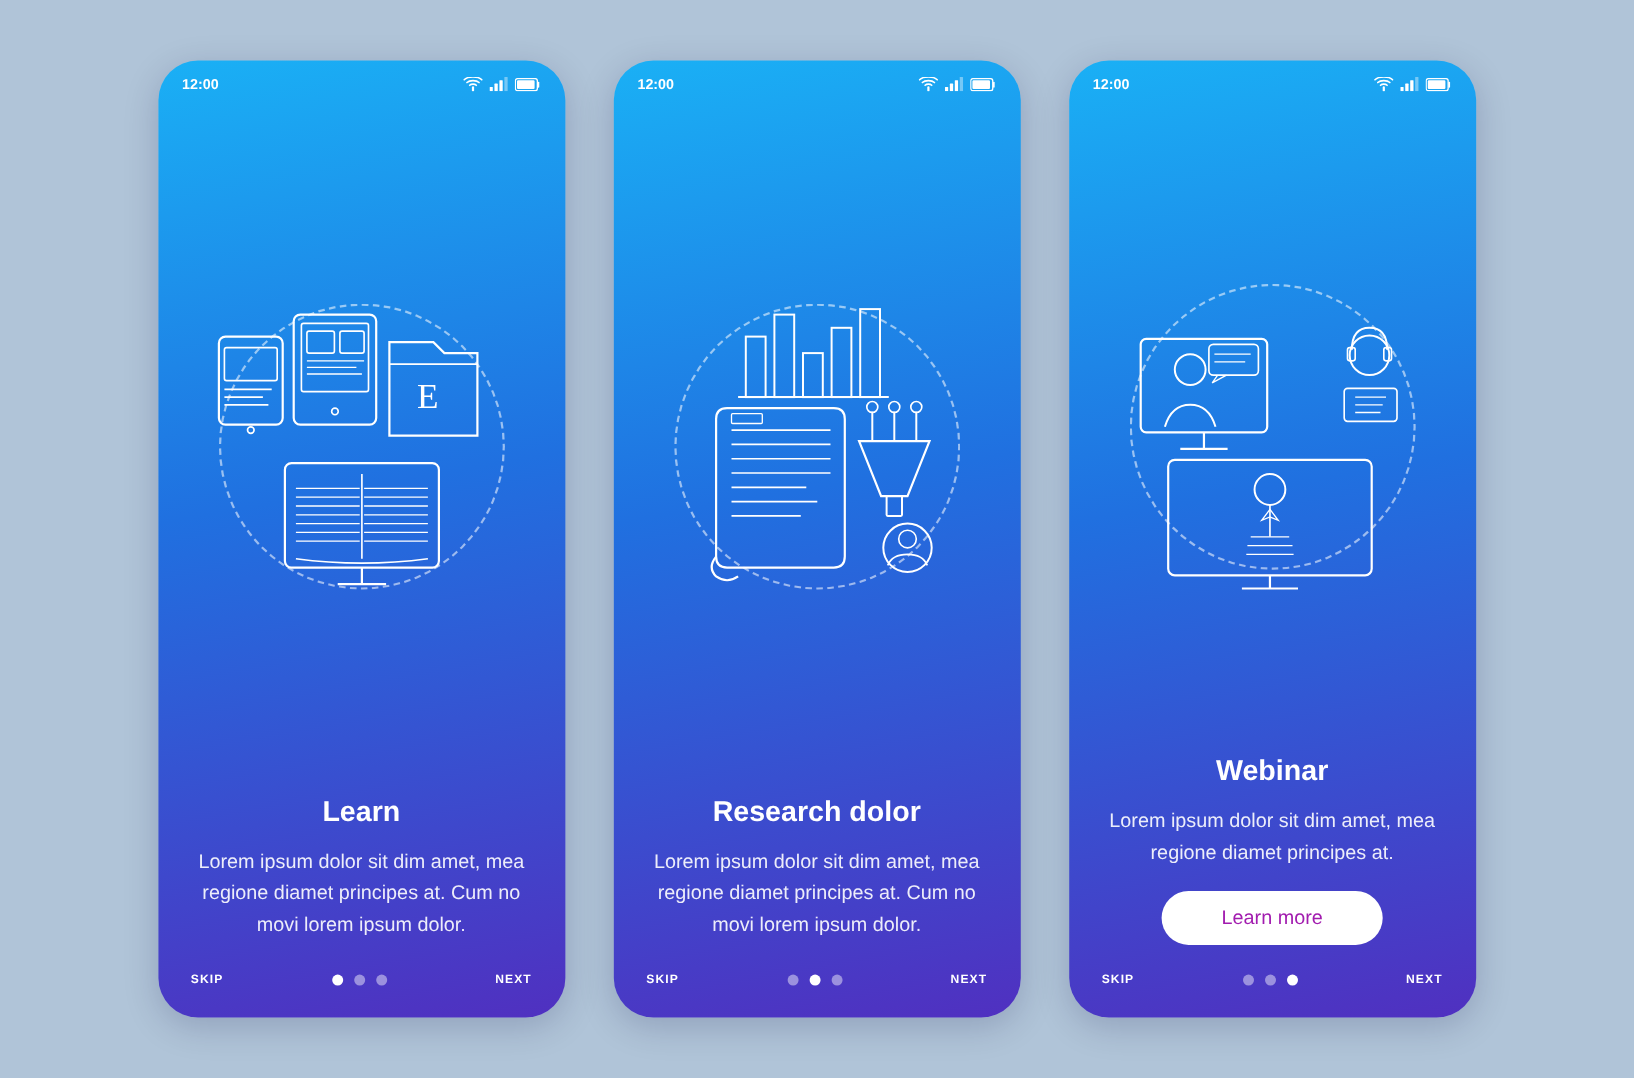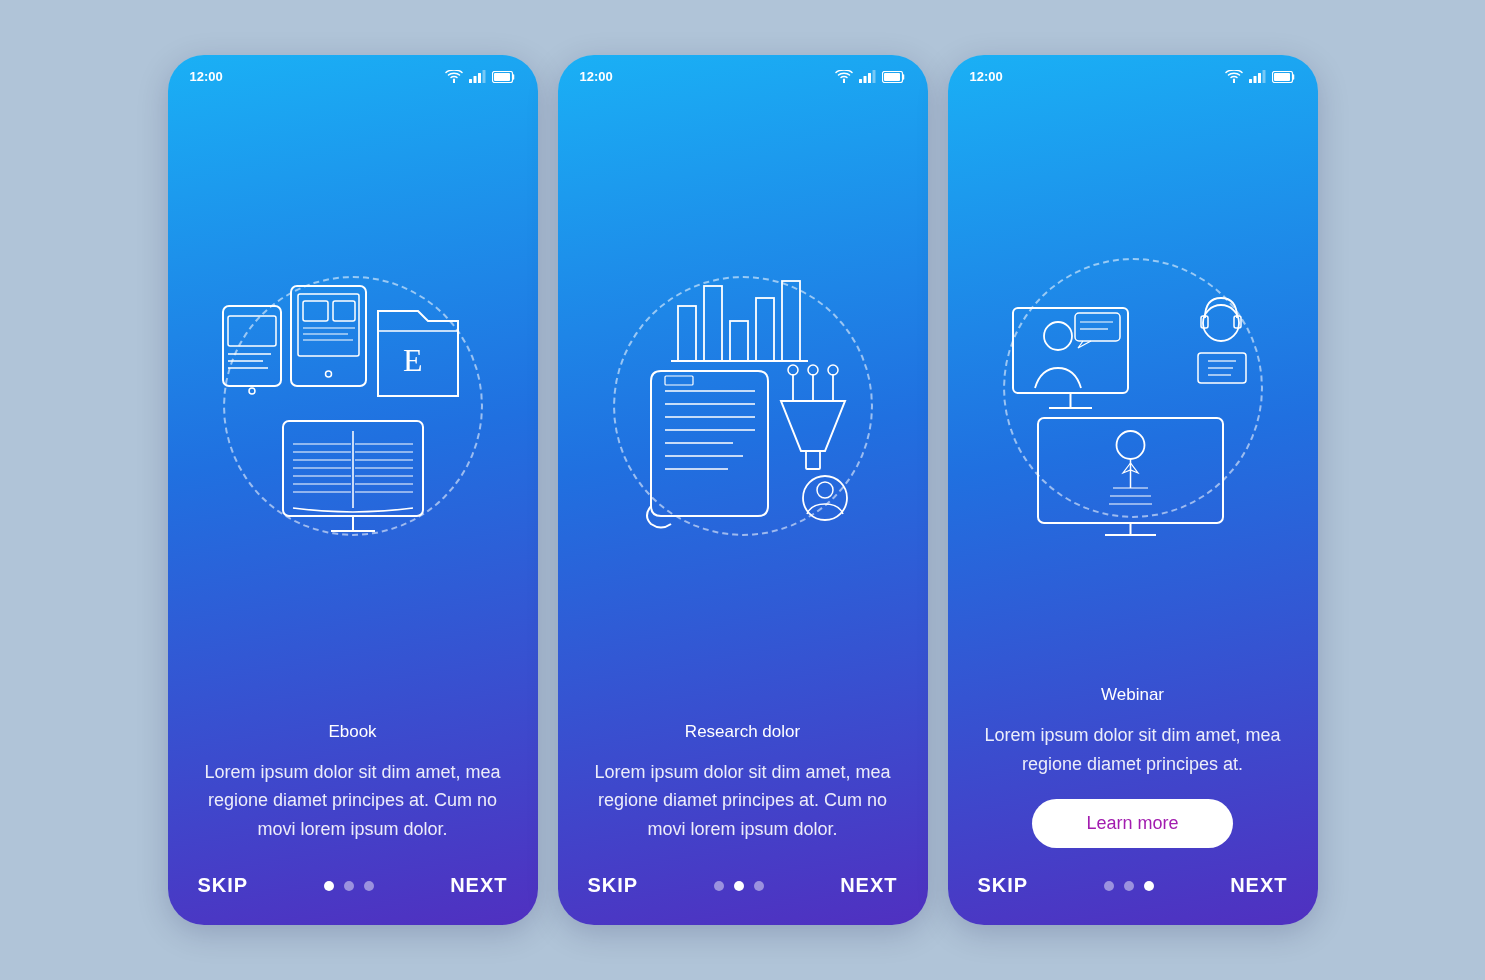--- a/index.html
+++ b/index.html
@@ -10,21 +10,21 @@
       background: #b0c4d8;
       display: flex;
       align-items: center;
       justify-content: center;
       font-family: 'Segoe UI', Arial, sans-serif;
       overflow: hidden;
     }
 
     .screens-container {
       display: flex;
-      gap: 20px;
+      gap: 44px;
       align-items: center;
       justify-content: center;
     }
 
     .phone-screen {
       width: 370px;
       height: 870px;
       border-radius: 36px;
       overflow: hidden;
       display: flex;
@@ -87,22 +87,22 @@
 
     
     .content-area {
       width: 100%;
       padding: 0 32px 10px 32px;
       text-align: center;
       color: white;
     }
 
     .screen-title {
-      font-size: 17px;
-      font-weight: 400;
+      font-size: 26px;
+      font-weight: 700;
       color: white;
       margin-bottom: 16px;
     }
 
     .screen-description {
       font-size: 18px;
       line-height: 1.6;
       color: rgba(255,255,255,0.9);
       margin-bottom: 20px;
     }
@@ -124,21 +124,21 @@
     .bottom-nav {
       width: 100%;
       display: flex;
       align-items: center;
       justify-content: space-between;
       padding: 0 30px 28px 30px;
       color: white;
     }
 
     .nav-skip, .nav-next {
-      font-size: 20px;
+      font-size: 11px;
       font-weight: 600;
       letter-spacing: 1px;
       color: white;
       cursor: pointer;
     }
 
     .dots {
       display: flex;
       gap: 10px;
       align-items: center;
@@ -239,21 +239,21 @@
         <line x1="152" y1="226" x2="210" y2="226" stroke="white" stroke-width="1.2"></line>
 
         <path d="M90 242 Q150 250 210 242" stroke="white" stroke-width="1.5" fill="none"></path>
 
         <line x1="150" y1="250" x2="150" y2="265" stroke="white" stroke-width="2"></line>
         <line x1="128" y1="265" x2="172" y2="265" stroke="white" stroke-width="2"></line>
       </svg>
     </div>
 
     <div class="content-area">
-      <div class="screen-title">Ebook</div>
+      <div class="screen-title">Learn</div>
       <div class="screen-description">Lorem ipsum dolor sit dim amet, mea regione diamet principes at. Cum no movi lorem ipsum dolor.</div>
     </div>
 
     <div class="bottom-nav">
       <span class="nav-skip">SKIP</span>
       <div class="dots">
         <div class="dot active"></div>
         <div class="dot"></div>
         <div class="dot"></div>
       </div>

